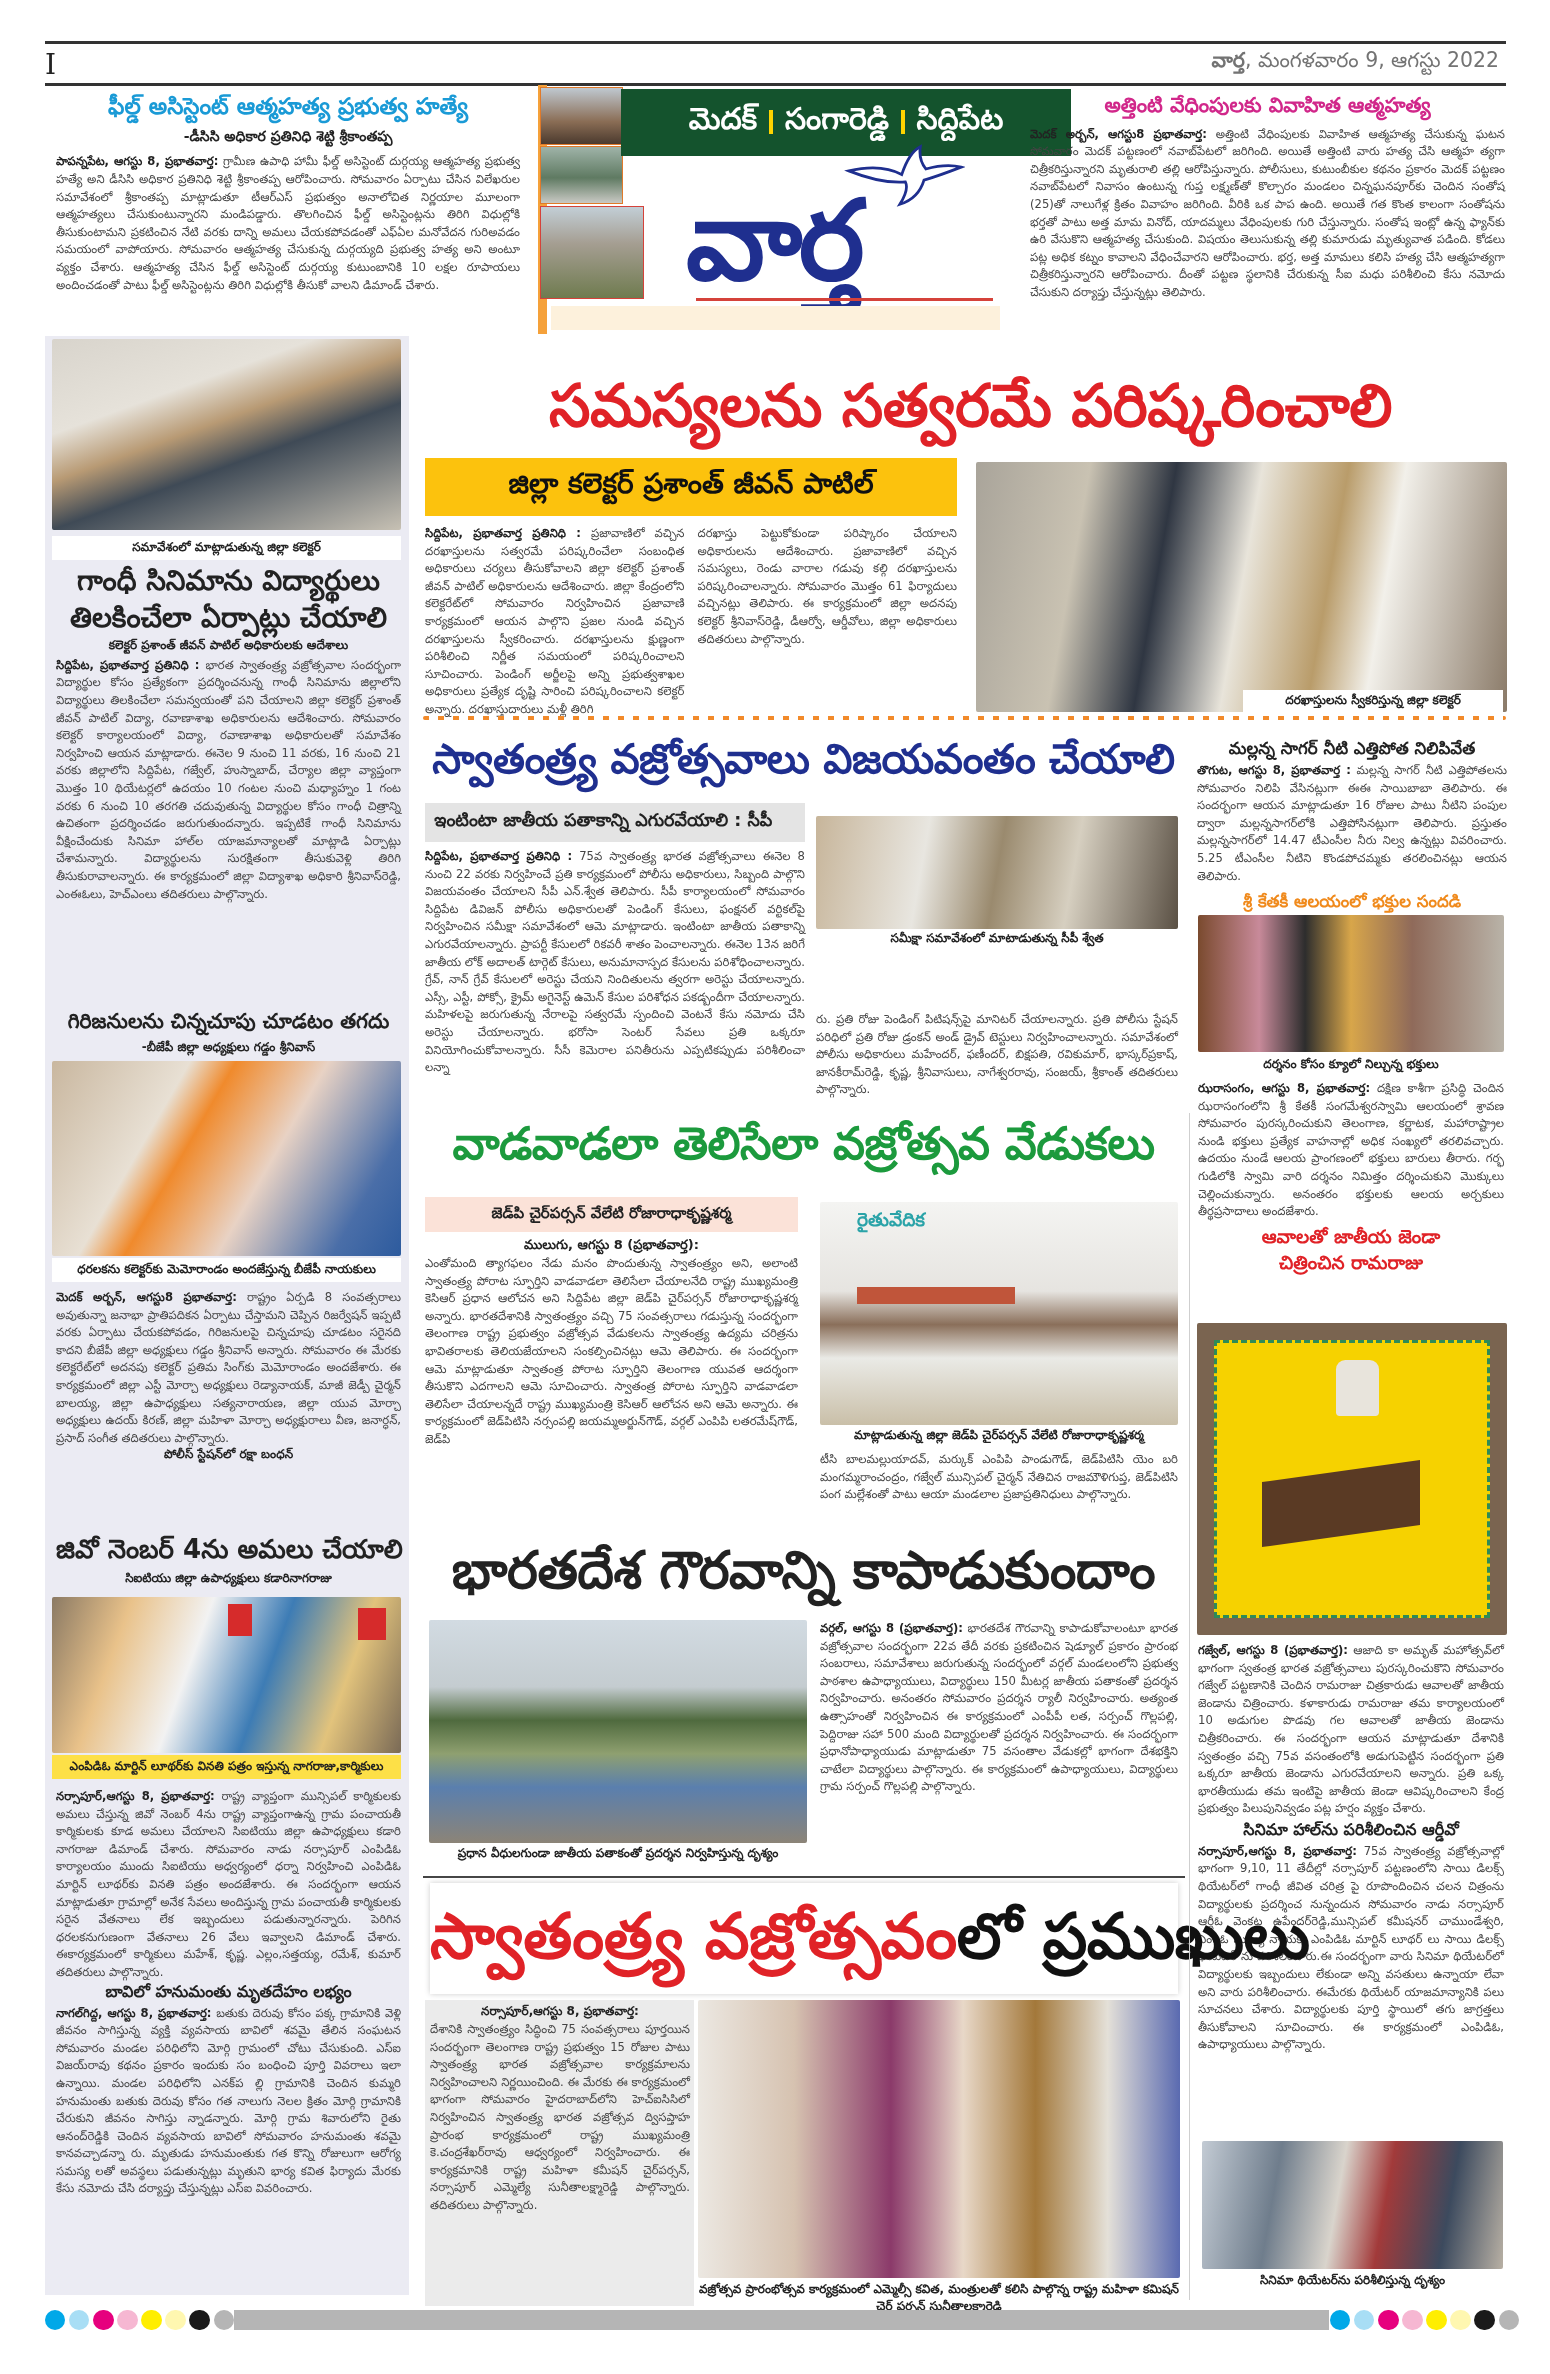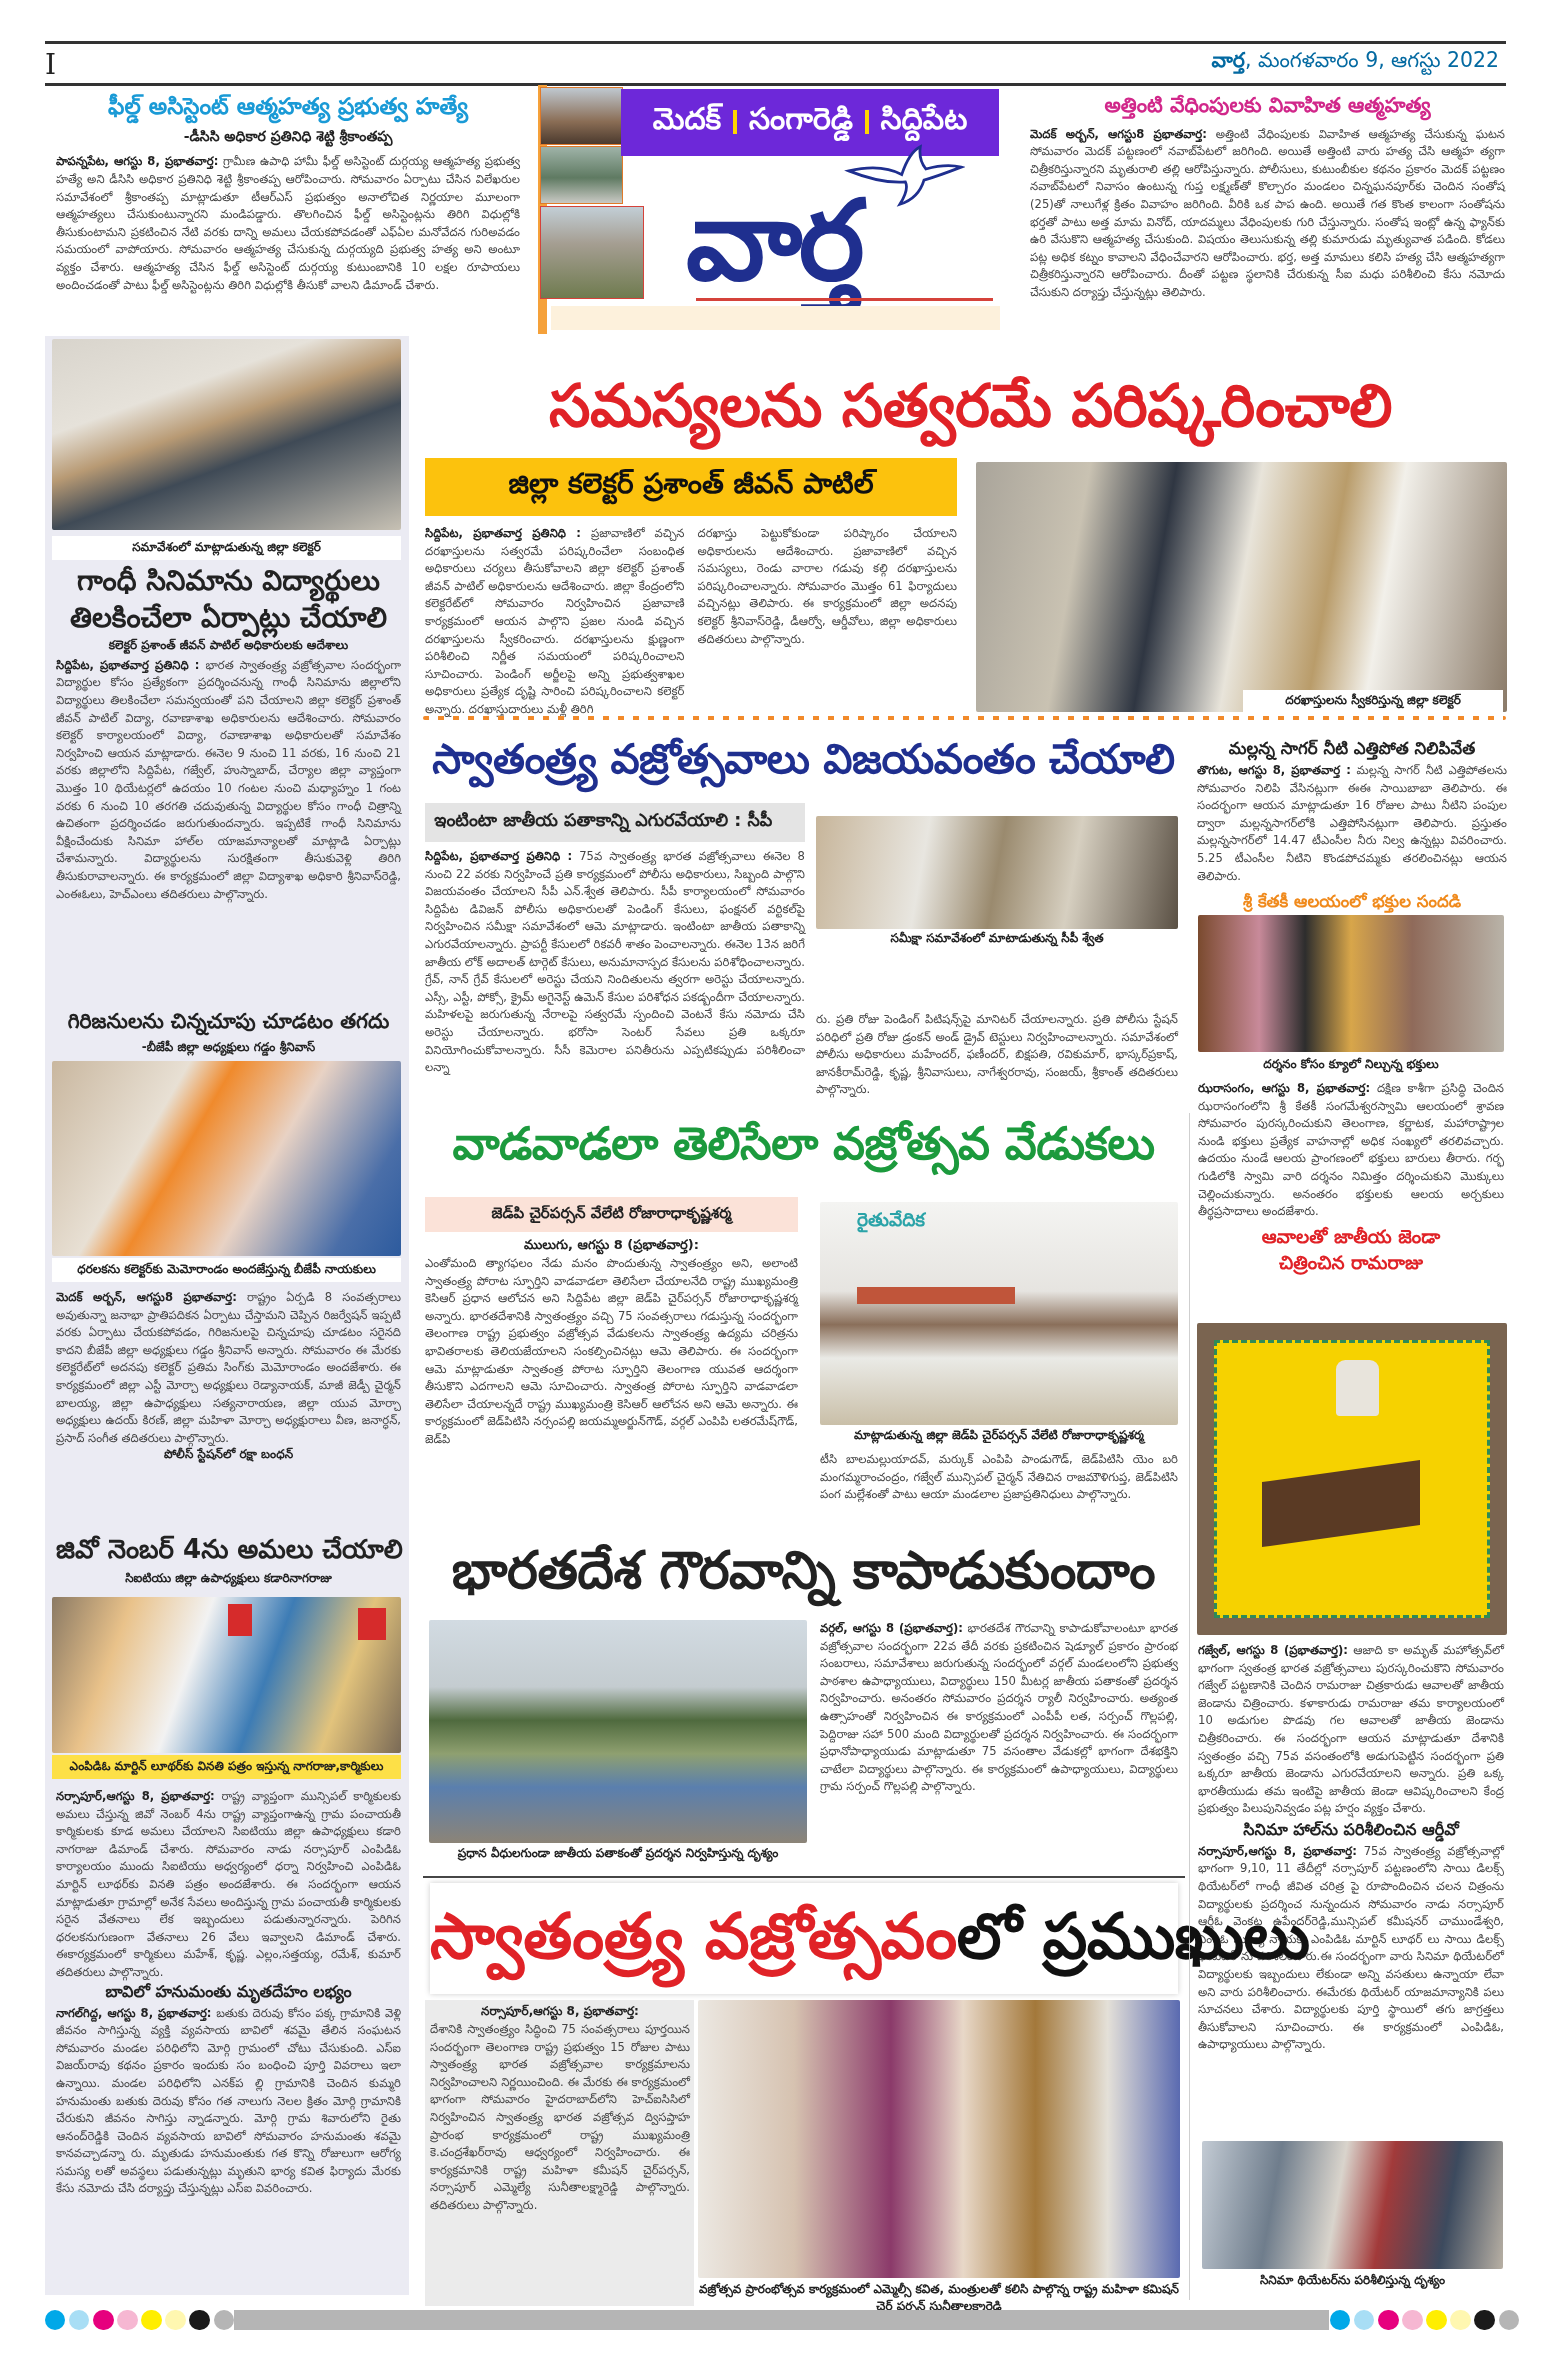--- a/index.html
+++ b/index.html
@@ -1,21 +1,21 @@
 <!DOCTYPE html>
 <html style="font-size:15px"><head>
 <meta charset="utf-8">
 <style>
 *{box-sizing:border-box;margin:0;padding:0}
 html,body{width:1551px;height:2375px;background:#fff;overflow:hidden}
 body{font-family:"DejaVu Sans",sans-serif;color:#222;position:relative}
 .abs{position:absolute}
 .rule{position:absolute;left:45px;right:45px;height:2.8px;background:#333}
 .folio{left:45px;top:48px;font-family:"DejaVu Serif",serif;font-size:28px;color:#222}
-.dateline{right:52px;top:48px;font-size:20.4px;color:#0369a1}
+.dateline{right:52px;top:48px;font-size:20.4px;color:#737373}
 .dateline b{font-weight:800}
 .body-text{font-size:11.6px;line-height:17.6px;color:#444;text-align:justify}
 .body-text .lead{font-weight:800;color:#222}
 .cap{font-size:12px;color:#222;text-align:center;font-weight:600}
 .photo{position:absolute;overflow:hidden;border-radius:1.9px}
 .headline{position:absolute;font-weight:800;text-align:center;white-space:nowrap;letter-spacing:-0.5px}
 .panel{position:absolute;background:#ebebf3}
 .dots{position:absolute;height:3.7px;background:repeating-linear-gradient(90deg,#f28a2a 0 5.6px,transparent 5.6px 15px);border-radius:1.9px}
 .reg{position:absolute;display:flex;gap:3.7px;align-items:center}
 .reg span{width:20.4px;height:20.4px;border-radius:50%;display:block}
@@ -34,21 +34,21 @@
   <div style="font-size:23px;font-weight:800;color:#1a9ad6;text-align:center;white-space:nowrap">ఫీల్డ్ అసిస్టెంట్ ఆత్మహత్య ప్రభుత్వ హత్యే</div>
   <div style="font-size:14px;font-weight:700;text-align:center;margin:2.8px 0 5.6px">-డీసిసి అధికార ప్రతినిధి శెట్టి శ్రీకాంతప్ప</div>
   <div class="body-text"><span class="lead">పాపన్నపేట, ఆగస్టు 8, ప్రభాతవార్త:</span> <span>గ్రామీణ ఉపాధి హామీ ఫీల్డ్ అసిస్టెంట్ దుర్గయ్య ఆత్మహత్య ప్రభుత్వ హత్యే అని డీసిసి అధికార ప్రతినిధి శెట్టి శ్రీకాంతప్ప ఆరోపించారు. సోమవారం ఏర్పాటు చేసిన విలేఖరుల సమావేశంలో శ్రీకాంతప్ప మాట్లాడుతూ టీఆర్ఎస్ ప్రభుత్వం అనాలోచిత నిర్ణయాల మూలంగా ఆత్మహత్యలు చేసుకుంటున్నారని మండిపడ్డారు. తొలగించిన ఫీల్డ్ అసిస్టెంట్లను తిరిగి విధుల్లోకి తీసుకుంటామని ప్రకటించిన నేటి వరకు దాన్ని అమలు చేయకపోవడంతో ఎఫ్ఏల మనోవేదన గురిఅవడం సమయంలో వాపోయారు. సోమవారం ఆత్మహత్య చేసుకున్న దుర్గయ్యది ప్రభుత్వ హత్య అని అంటూ వ్యక్తం చేశారు. ఆత్మహత్య చేసిన ఫీల్డ్ అసిస్టెంట్ దుర్గయ్య కుటుంబానికి 10 లక్షల రూపాయలు అందించడంతో పాటు ఫీల్డ్ అసిస్టెంట్లను తిరిగి విధుల్లోకి తీసుకో వాలని డిమాండ్ చేశారు.</span></div>
 </div>
 
 <div class="abs" style="left:538px;top:85px;width:464px;height:249px">
   <div class="abs" style="left:0;top:0;width:9.3px;height:249px;background:#f5a13a"></div>
   <div class="abs" style="left:1.9px;top:1.9px;width:83px;height:58px;background:linear-gradient(180deg,#bfc8d0,#8a6d55 60%,#4b3a2e);border:1.9px solid #e07a2a"></div>
   <div class="abs" style="left:1.9px;top:61px;width:83px;height:58px;background:linear-gradient(180deg,#9fb3a8,#5f7a62 55%,#c9c9c4);border:1.9px solid #e07a2a"></div>
   <div class="abs" style="left:1.9px;top:121px;width:104px;height:93px;background:linear-gradient(180deg,#c2ced6,#a59e92 40%,#6f7b4f);border:1.9px solid #d5423a"></div>
-  <div class="abs" style="left:83px;top:3.7px;width:378px;height:67px;background:#6d28d9;display:flex;align-items:center;justify-content:center;gap:12px">
+  <div class="abs" style="left:83px;top:3.7px;width:450px;height:67px;background:#14532d;display:flex;align-items:center;justify-content:center;gap:12px">
     <span style="color:#fff;font-size:30px;font-weight:800">మెదక్</span>
     <span style="width:3.7px;height:24px;background:#ffd400"></span>
     <span style="color:#fff;font-size:30px;font-weight:800">సంగారెడ్డి</span>
     <span style="width:3.7px;height:24px;background:#ffd400"></span>
     <span style="color:#fff;font-size:30px;font-weight:800">సిద్దిపేట</span>
   </div>
   <svg class="abs" style="left:306px;top:58px" width="121" height="65" viewBox="0 0 130 70">
     <path d="M5 30 Q40 22 62 34 Q70 10 82 4 Q80 18 88 28 Q110 22 126 26 Q100 36 86 40 Q80 60 60 66 Q70 50 66 42 Q40 44 5 30 Z" fill="#fff" stroke="#1f2f8f" stroke-width="3"></path>
   </svg>
   <div class="abs" style="left:148px;top:100px;font-size:111px;font-weight:900;color:#1f2f8f;line-height:1;letter-spacing:-3.7px">వార్త</div>

